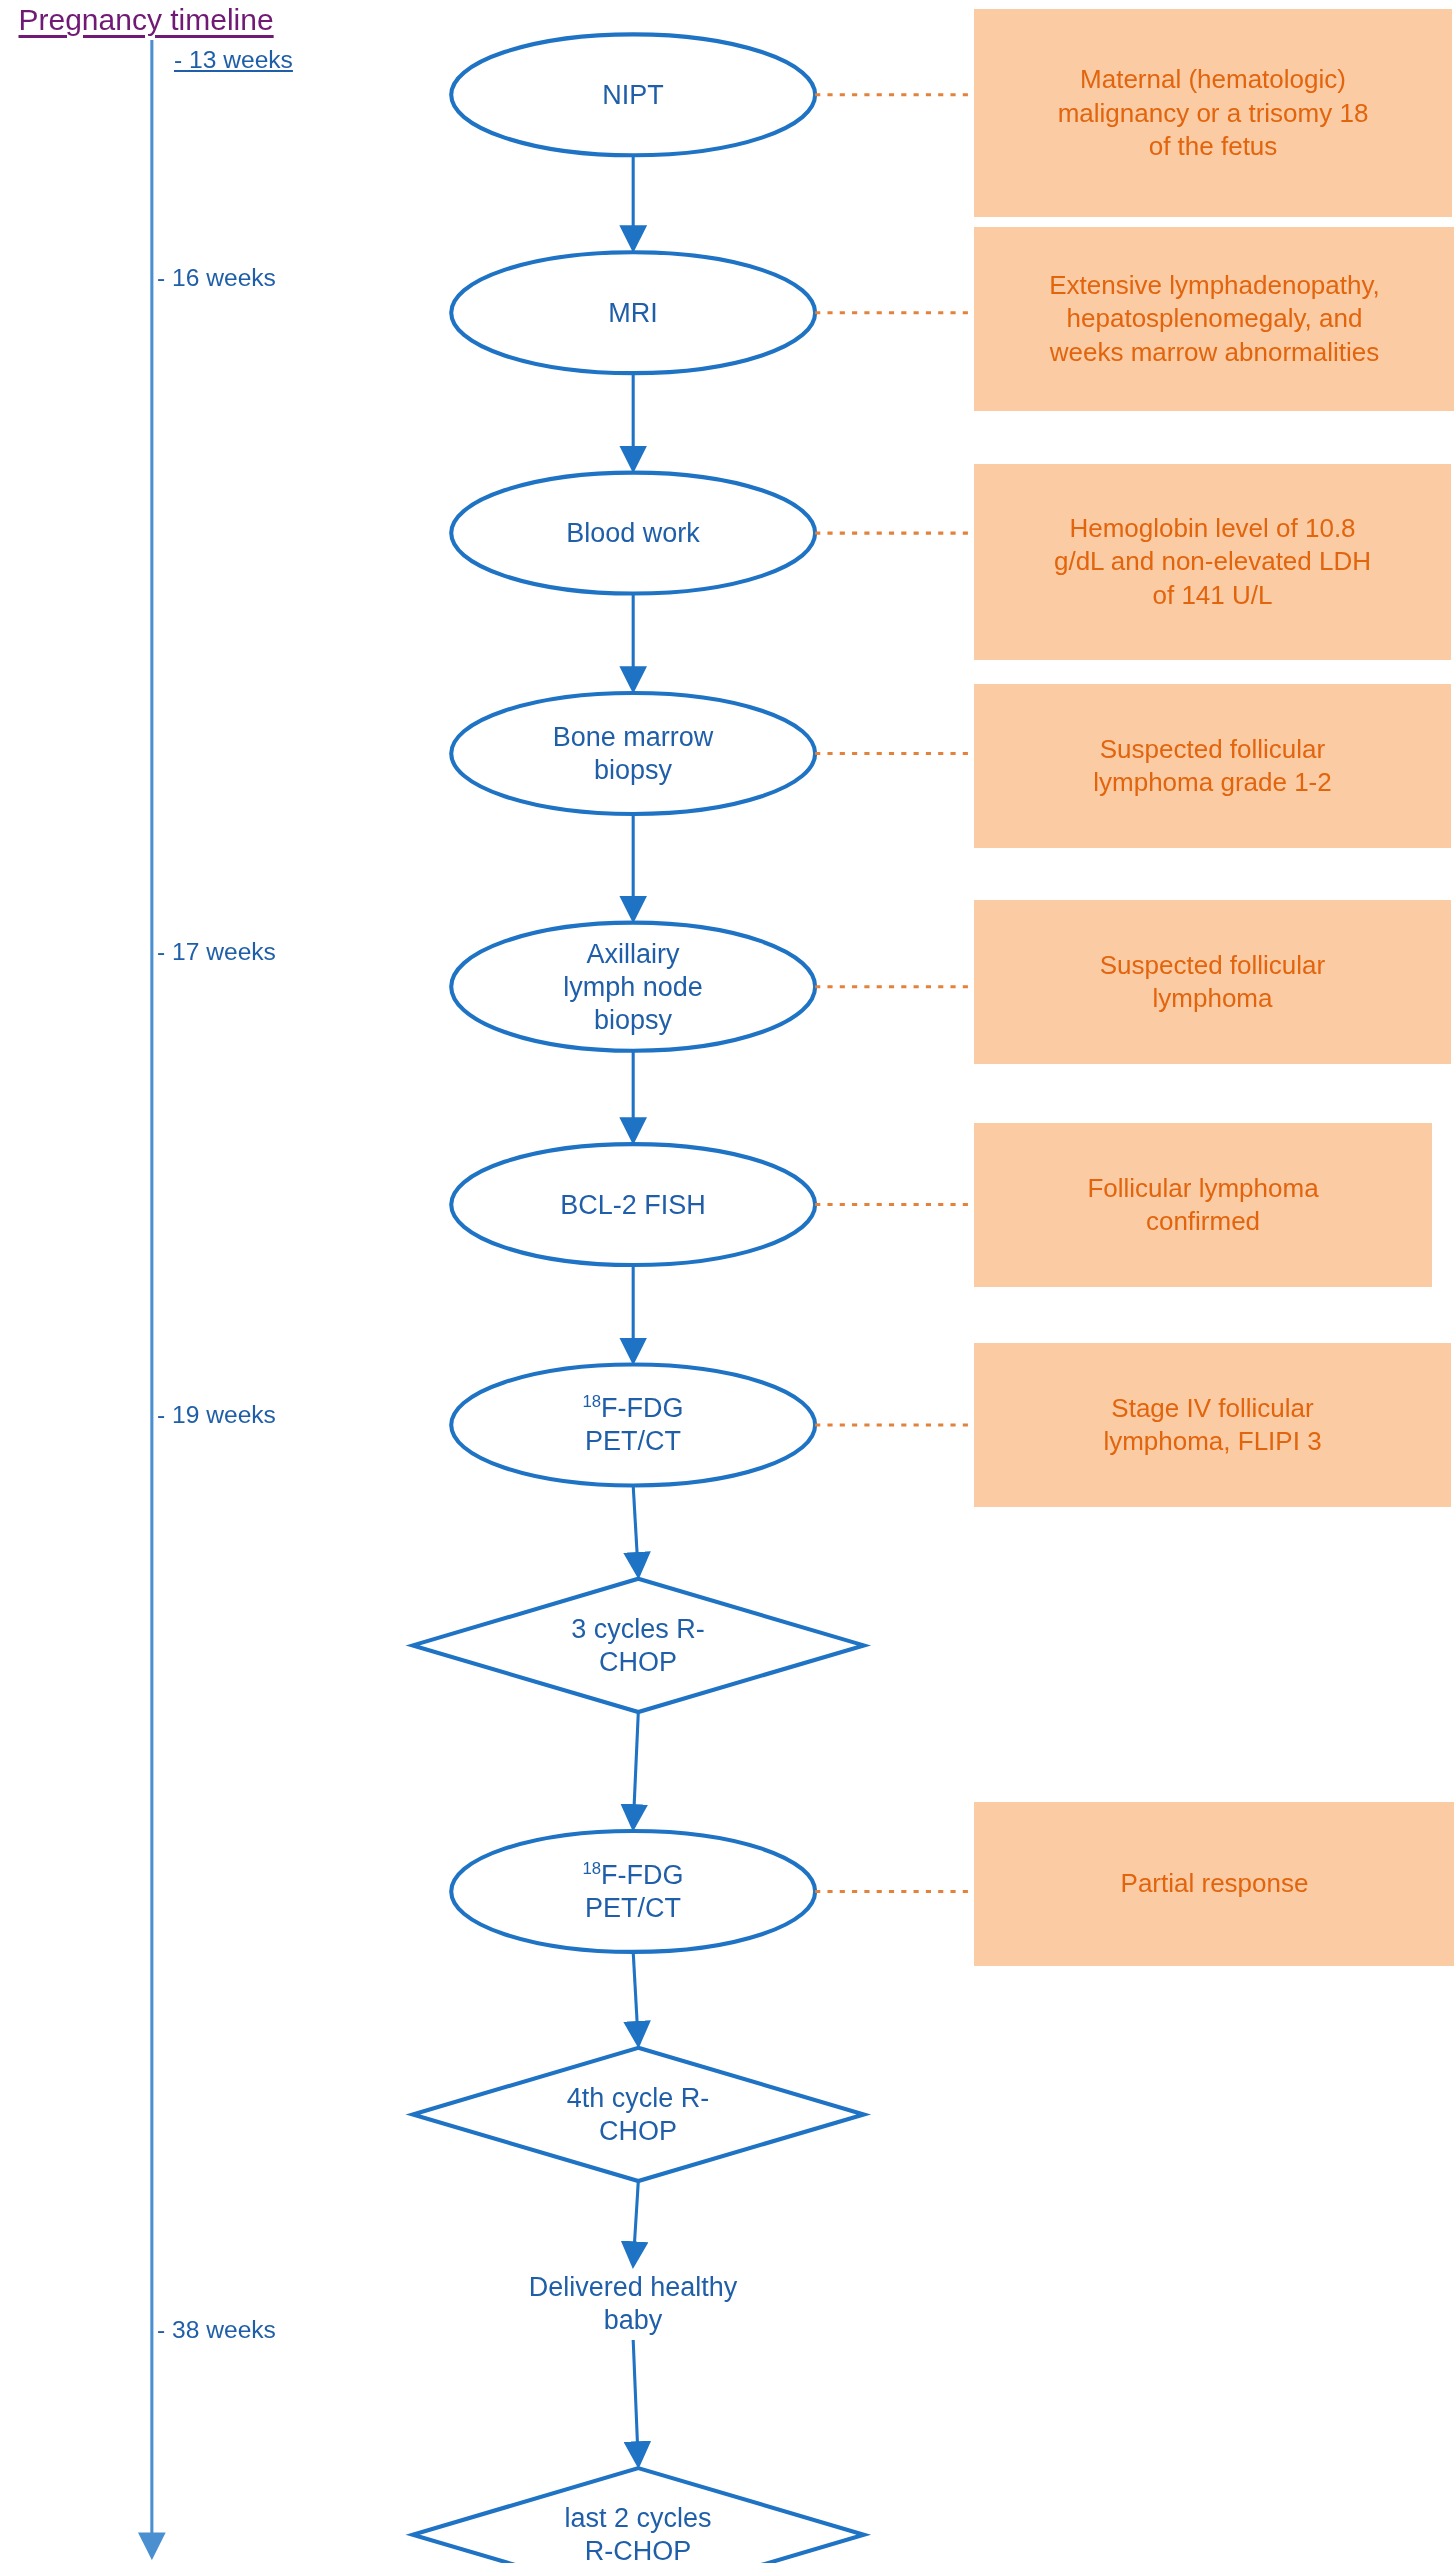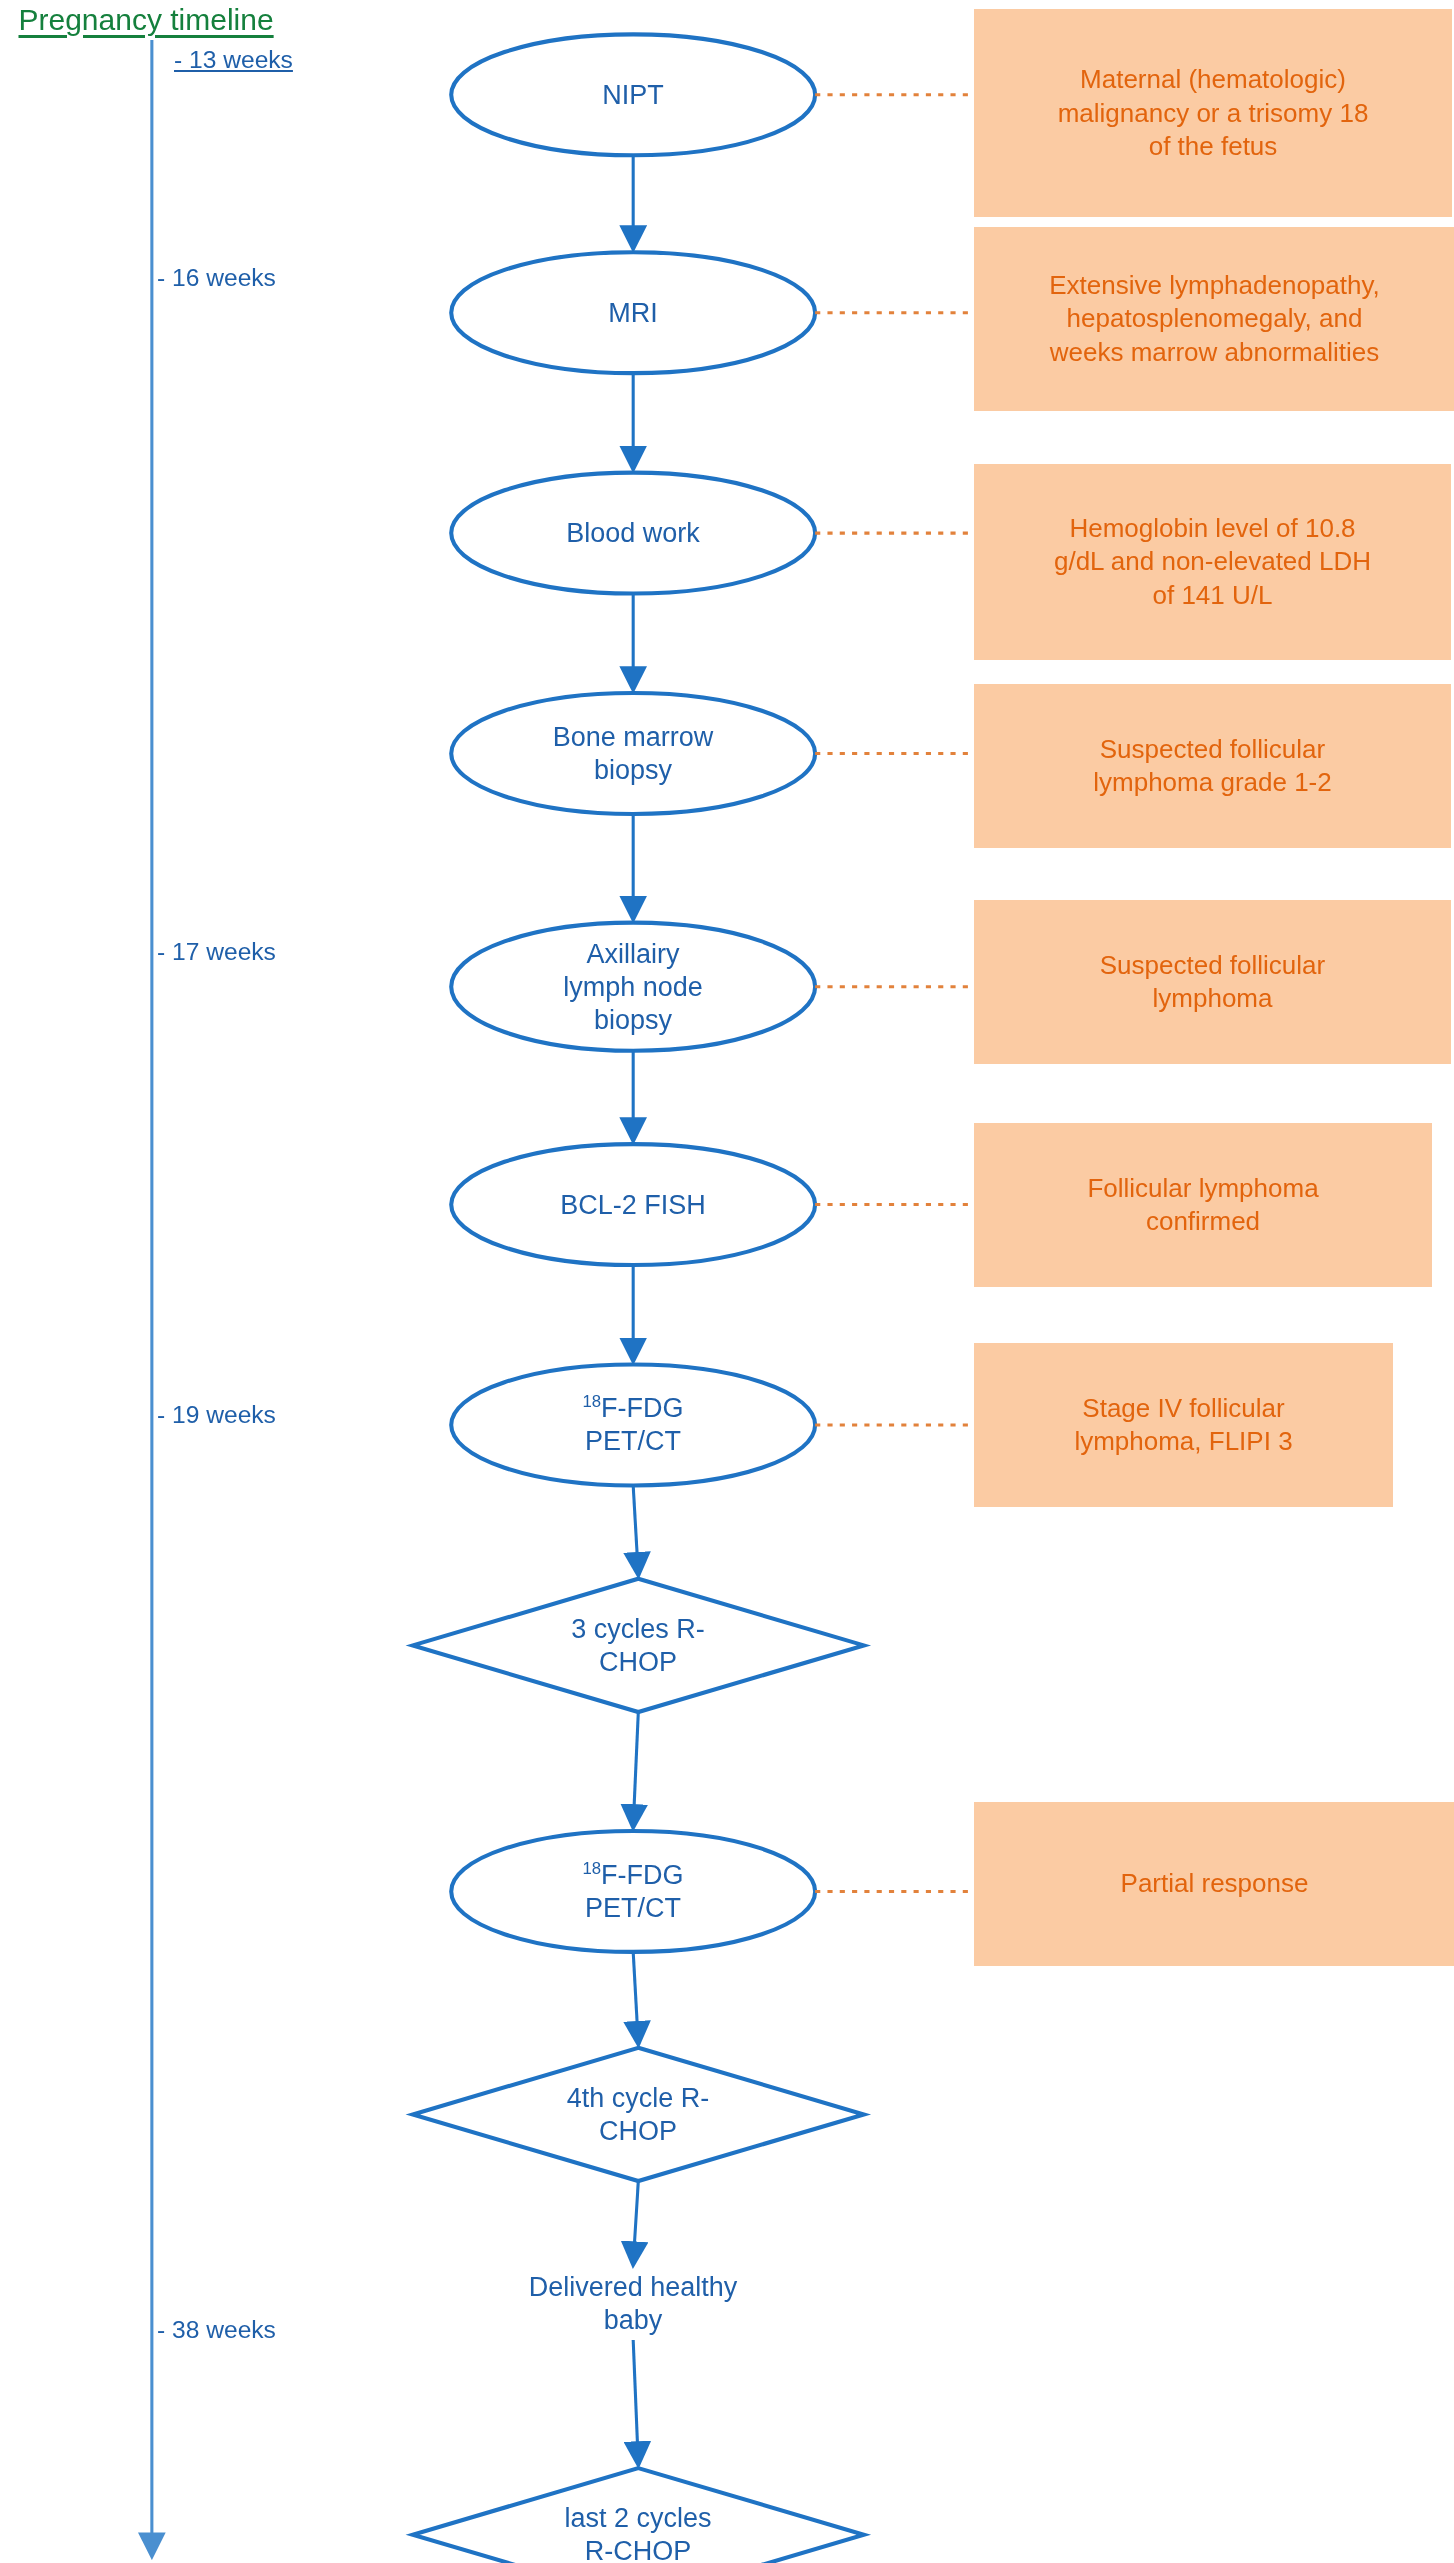--- a/index.html
+++ b/index.html
@@ -22,21 +22,21 @@
     width: 1455px;
     height: 2627px;
   }
 
   
   .tl-title {
     position: absolute;
     left: 18.5px;
     top: 3.1px;
     font-size: 30px;
-    color: #15803d;
+    color: #701a75;
     text-decoration: underline;
     text-underline-offset: 5.1px;
     white-space: nowrap;
   }
   .tl-mark {
     position: absolute;
     font-size: 24.6px;
     color: #1F5FA9;
     white-space: nowrap;
     transform: translateY(-50%);
@@ -168,19 +168,19 @@
 weeks marrow abnormalities</div>
       <div class="note" style="left: 974px; top: 464px; width: 477px; height: 196px;">Hemoglobin level of 10.8
 g/dL and non-elevated LDH
 of 141 U/L</div>
       <div class="note" style="left: 974px; top: 684px; width: 477px; height: 164px;">Suspected follicular
 lymphoma grade 1-2</div>
       <div class="note" style="left: 974px; top: 900px; width: 477px; height: 164px;">Suspected follicular
 lymphoma</div>
       <div class="note" style="left: 974px; top: 1123px; width: 458px; height: 164px;">Follicular lymphoma
 confirmed</div>
-      <div class="note" style="left: 974px; top: 1343px; width: 419px; height: 164px;">Stage IV follicular
+      <div class="note" style="left: 974px; top: 1343px; width: 477px; height: 164px;">Stage IV follicular
 lymphoma, FLIPI 3</div>
       <div class="note" style="left: 974px; top: 1802px; width: 481px; height: 164px;">Partial response</div>
     </div>
 
 </div>
 
 
 </body></html>

